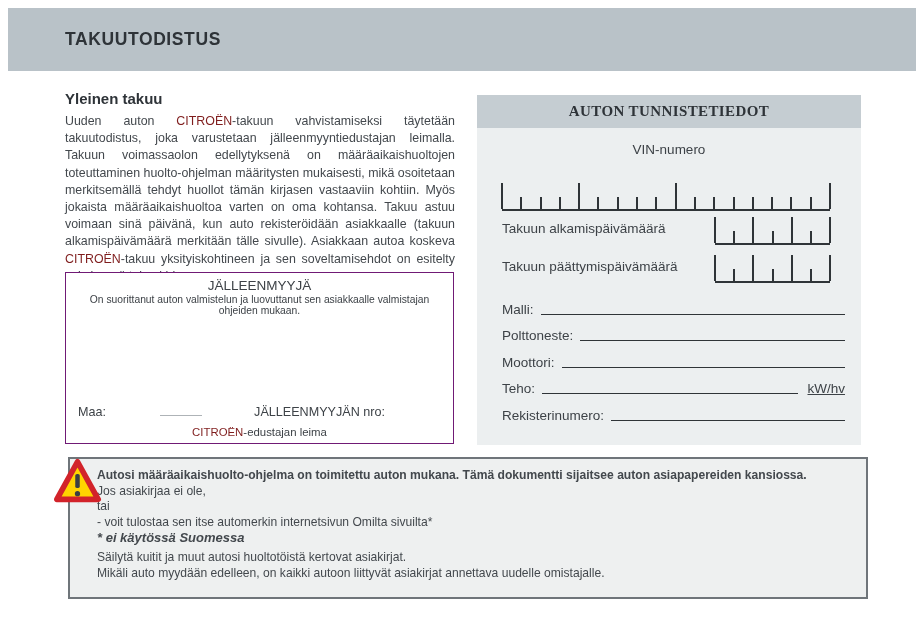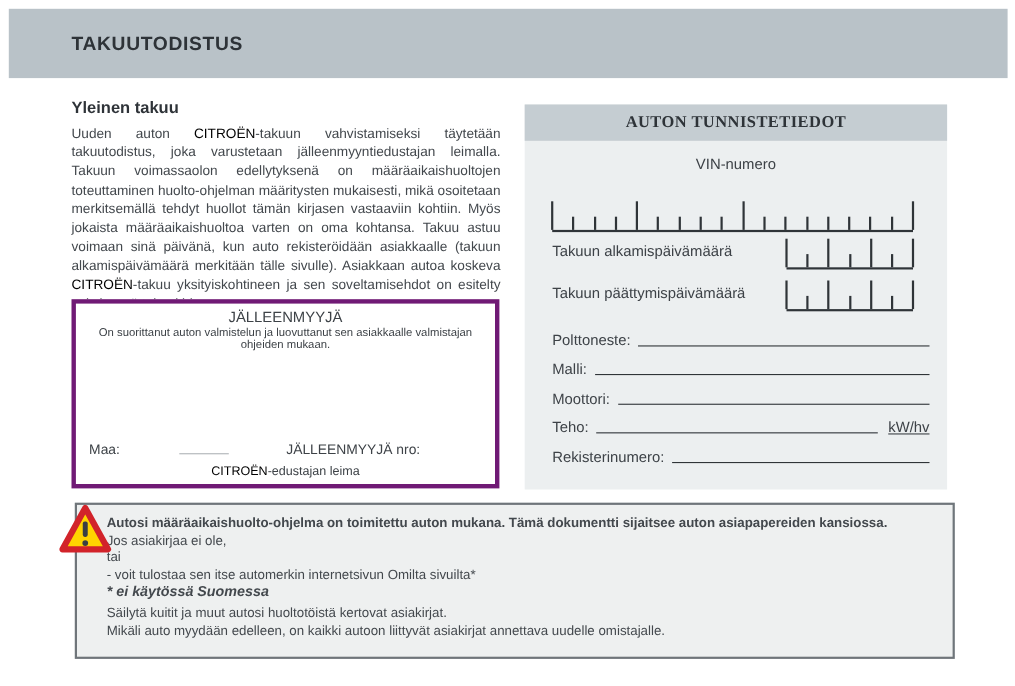--- a/index.html
+++ b/index.html
@@ -16,25 +16,25 @@
   .top-bar h1{
     margin:0 0 0 57px;font-size:17.5px;font-weight:bold;color:#2e3338;
     letter-spacing:.6px;
   }
   
   .left-col{position:absolute;left:65px;top:90px;width:390px;}
   .left-col h2{margin:0 0 6px 0;font-size:15px;font-weight:bold;color:#2e3338;}
   .gen-text{
     margin:0;font-size:12.4px;line-height:17.2px;text-align:justify;color:#43484d;
   }
-  .brand{color:#000000;}
+  .brand{color:#7f1d1d;}
   
   .dealer-box{
     position:absolute;left:65px;top:272px;width:389px;height:172px;
-    border:4px solid #701a75;background:#ffffff;box-sizing:border-box;
+    border:1px solid #701a75;background:#ffffff;box-sizing:border-box;
   }
   .dealer-title{margin-top:5px;text-align:center;font-size:13.5px;color:#3d4247;}
   .dealer-sub{margin-top:1px;text-align:center;font-size:10.3px;color:#3d4247;padding:0 6px;}
   .dealer-bottom{
     position:absolute;left:12px;right:10px;bottom:24px;
     display:flex;align-items:flex-end;font-size:12.6px;color:#3d4247;gap:48px;
   }
   .dealer-bottom .lbl{white-space:nowrap;}
   .lightline{border-bottom:1px solid #aeb3b7;height:1px;margin:0 4px 3px 6px;}
   .lightline.l1{width:105px;}
@@ -89,21 +89,21 @@
   <h2>Yleinen takuu</h2>
   <p class="gen-text"><span>Uuden auton </span><span class="brand">CITROËN</span><span>-takuun vahvistamiseksi täytetään takuutodistus, joka varustetaan jälleenmyyntiedustajan leimalla. Takuun voimassaolon edellytyksenä on määräaikaishuoltojen toteuttaminen huolto-ohjelman määritysten mukaisesti, mikä osoitetaan merkitsemällä tehdyt huollot tämän kirjasen vastaaviin kohtiin. Myös jokaista määräaikaishuoltoa varten on oma kohtansa. Takuu astuu voimaan sinä päivänä, kun auto rekisteröidään asiakkaalle (takuun alkamispäivämäärä merkitään tälle sivulle). Asiakkaan autoa koskeva </span><span class="brand">CITROËN</span><span>-takuu yksityiskohtineen ja sen soveltamisehdot on esitelty nykyisessä takuukirjassa.</span></p>
 </div>
 
 <div class="dealer-box">
   <div class="dealer-title">JÄLLEENMYYJÄ</div>
   <div class="dealer-sub">On suorittanut auton valmistelun ja luovuttanut sen asiakkaalle valmistajan ohjeiden mukaan.</div>
   <div class="dealer-bottom">
     <span class="lbl">Maa:</span>
     <span class="lightline l1"></span>
-    <span class="lbl">JÄLLEENMYYJÄ nro:</span>
+    <span class="lbl">JÄLLEENMYYJÄN nro:</span>
     <span class="lightline l2"></span>
   </div>
   <div class="stamp-line"><span class="brand">CITROËN</span><span>-edustajan leima</span></div>
 </div>
 
 <div class="id-box">
   <div class="id-header">AUTON TUNNISTETIEDOT</div>
   <div class="vin-label">VIN-numero</div>
 
   <div class="comb comb-vin">
@@ -144,25 +144,25 @@
       <div class="tick" style="left: 16.6667%;"></div>
       <div class="tick tall" style="left: 33.3333%;"></div>
       <div class="tick" style="left: 50%;"></div>
       <div class="tick tall" style="left: 66.6667%;"></div>
       <div class="tick" style="left: 83.3333%;"></div>
       <div class="tick tall" style="left: 100%;"></div>
     </div>
 
   <div class="id-fields">
     <div class="field-row">
-      <span class="lbl">Polttoneste:</span>
+      <span class="lbl">Malli:</span>
       <span class="line"></span>
     </div>
     <div class="field-row">
-      <span class="lbl">Malli:</span>
+      <span class="lbl">Polttoneste:</span>
       <span class="line"></span>
     </div>
     <div class="field-row">
       <span class="lbl">Moottori:</span>
       <span class="line"></span>
     </div>
     <div class="field-row">
       <span class="lbl">Teho:</span>
       <span class="line"></span>
       <span class="suffix">kW/hv</span>

